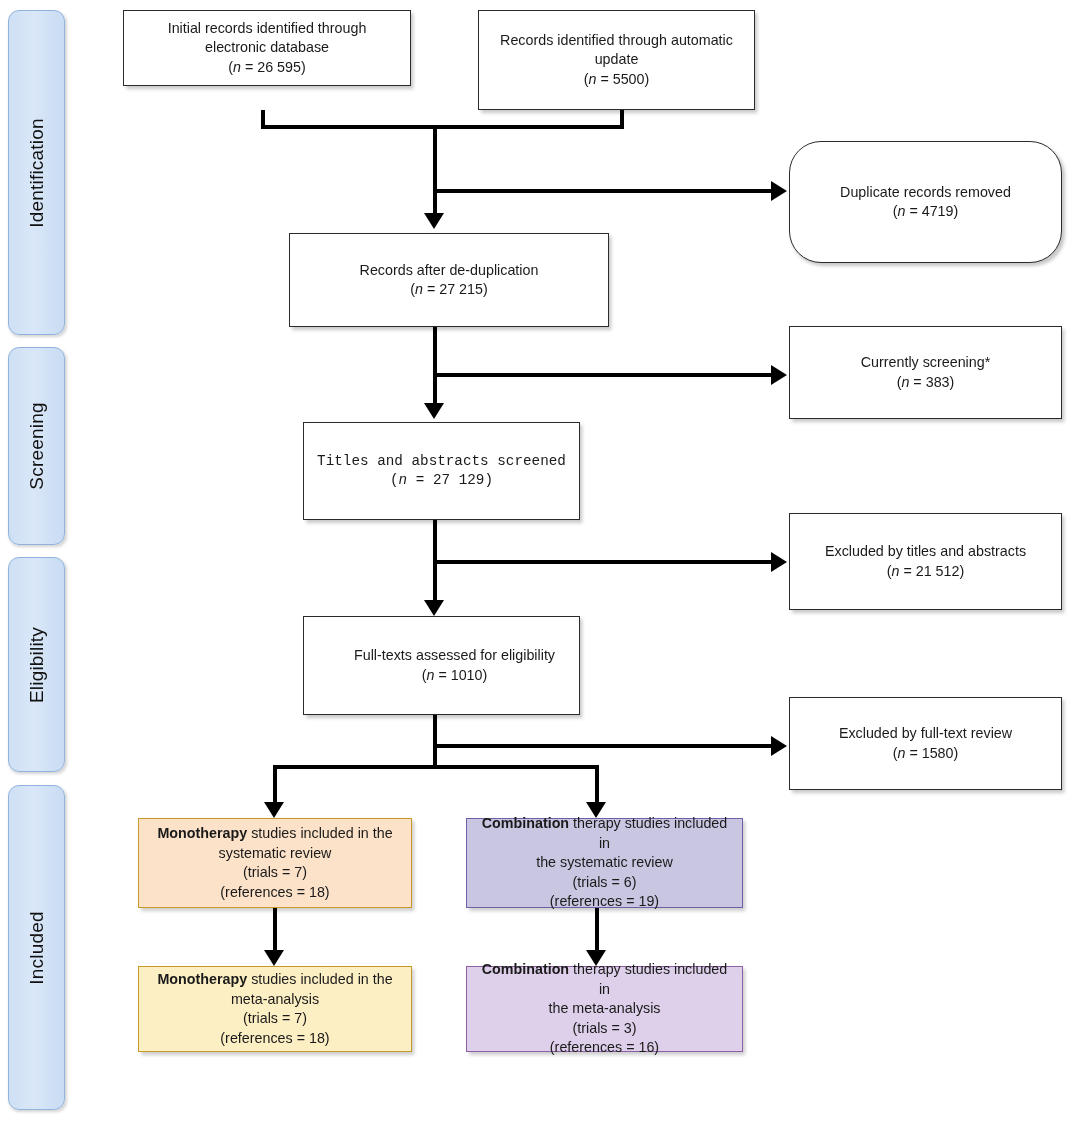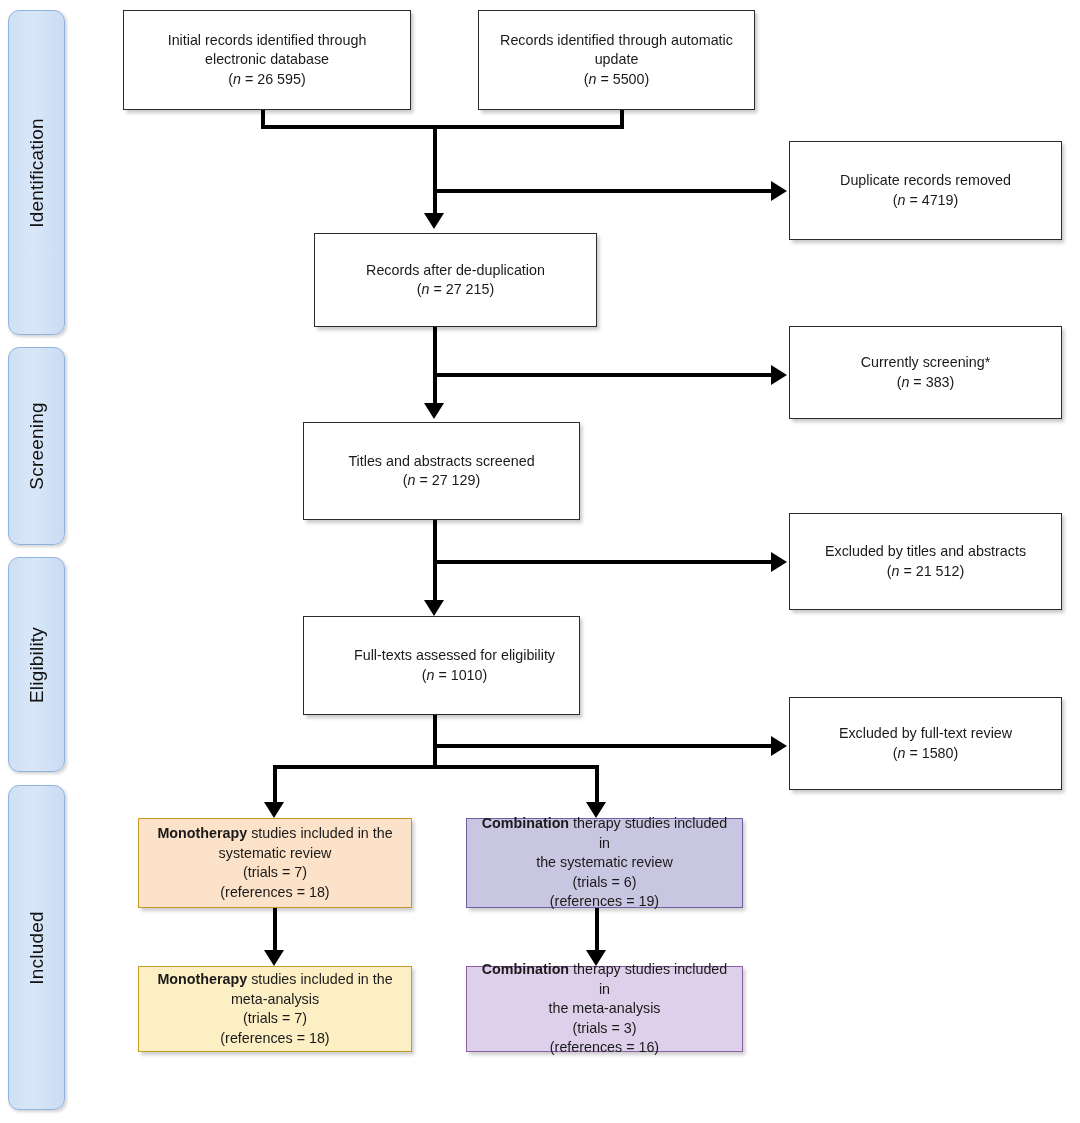--- a/index.html
+++ b/index.html
@@ -132,58 +132,58 @@
   <div class="seg v" style="left:273px; top:765px; height:43px;"></div>
   <div class="arrow-down" style="left:264px; top:802px;"></div>
   <div class="seg v" style="left:595px; top:765px; height:43px;"></div>
   <div class="arrow-down" style="left:586px; top:802px;"></div>
 
   <div class="seg v" style="left:273px; top:908px; height:48px;"></div>
   <div class="arrow-down" style="left:264px; top:950px;"></div>
   <div class="seg v" style="left:595px; top:908px; height:48px;"></div>
   <div class="arrow-down" style="left:586px; top:950px;"></div>
 
-  <div class="node" style="left:123px; top:10px; width:288px; height:100px;">
+  <div class="node" style="left:123px; top:10px; width:288px; height:76px;">
     <div class="txt">
       <span>Initial records identified through</span><br>
       <span>electronic database</span><br>
       (<i>n</i><span> = 26 595)</span>
     </div>
   </div>
 
   <div class="node" style="left:478px; top:10px; width:277px; height:100px;">
     <div class="txt">
       <span>Records identified through automatic</span><br>
       <span>update</span><br>
       (<i>n</i><span> = 5500)</span>
     </div>
   </div>
 
-  <div class="node" style="left:789px; top:141px; width:273px; height:99px;">
+  <div class="node" style="left:789px; top:141px; width:273px; height:122px;border-radius:32px;">
     <div class="txt">
       <span>Duplicate records removed</span><br>
       (<i>n</i><span> = 4719)</span>
     </div>
   </div>
 
-  <div class="node" style="left:314px; top:233px; width:283px; height:94px;">
+  <div class="node" style="left:289px; top:233px; width:320px; height:94px;">
     <div class="txt">
       <span>Records after de-duplication</span><br>
       (<i>n</i><span> = 27 215)</span>
     </div>
   </div>
 
   <div class="node" style="left:789px; top:326px; width:273px; height:93px;">
     <div class="txt">
       <span>Currently screening*</span><br>
       (<i>n</i><span> = 383)</span>
     </div>
   </div>
 
-  <div class="node" style="left:303px; top:422px; width:277px; height:98px;">
+  <div class="node" style="left:303px; top:422px; width:277px; height:98px;font-family:Liberation Mono, monospace;">
     <div class="txt">
       <span>Titles and abstracts screened</span><br>
       (<i>n</i><span> = 27 129)</span>
     </div>
   </div>
 
   <div class="node" style="left:789px; top:513px; width:273px; height:97px;">
     <div class="txt">
       <span>Excluded by titles and abstracts</span><br>
       (<i>n</i><span> = 21 512)</span>

